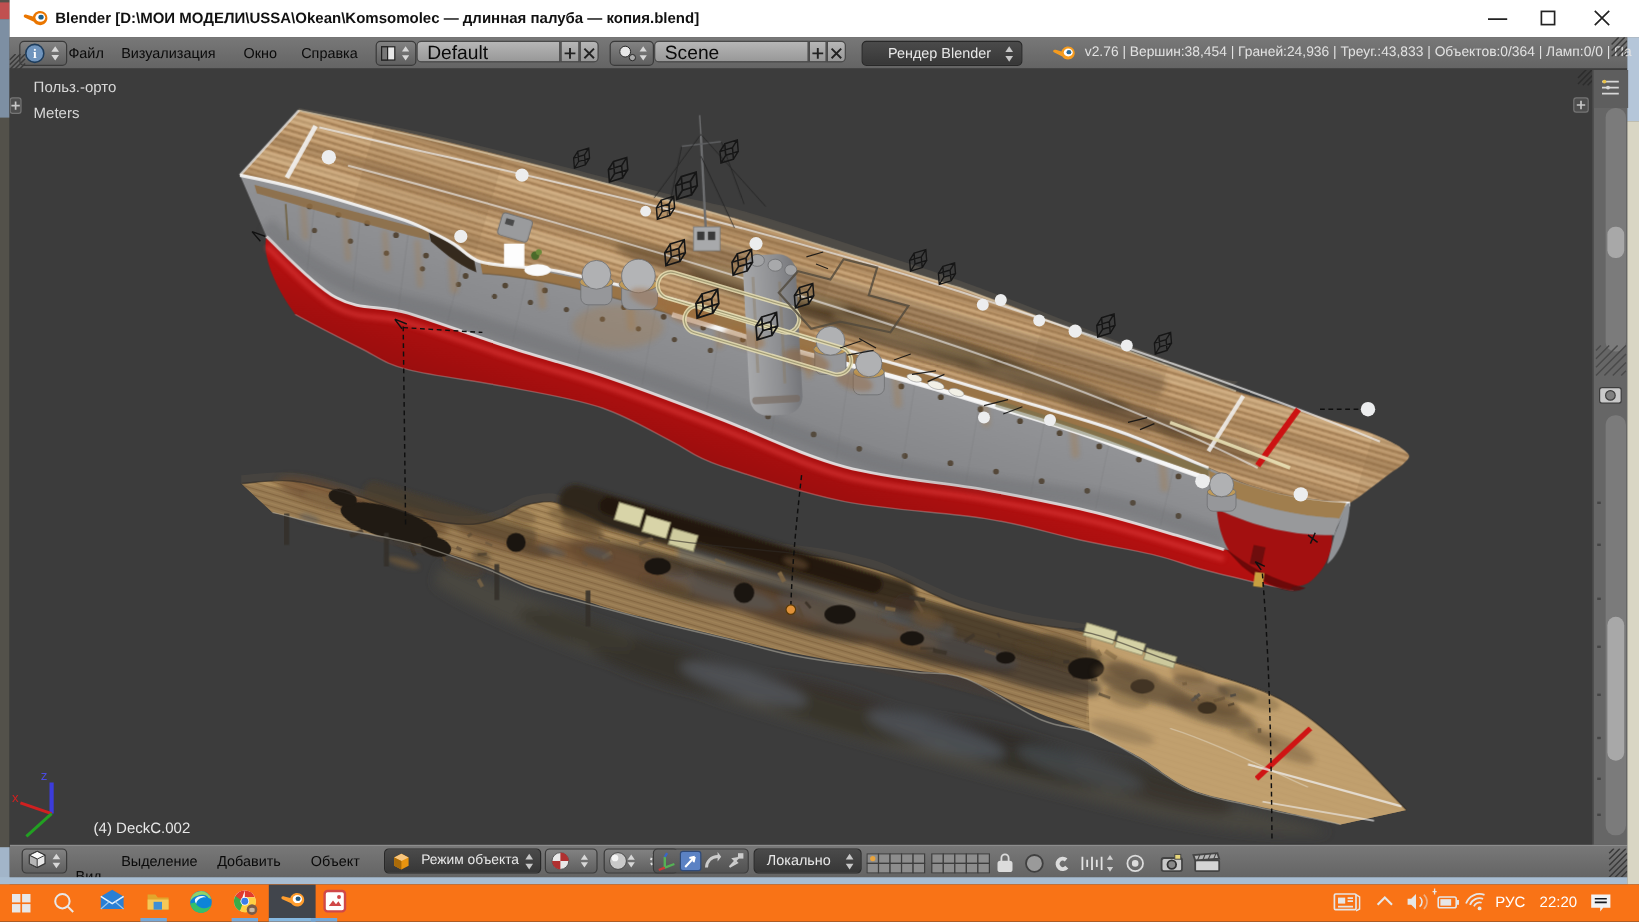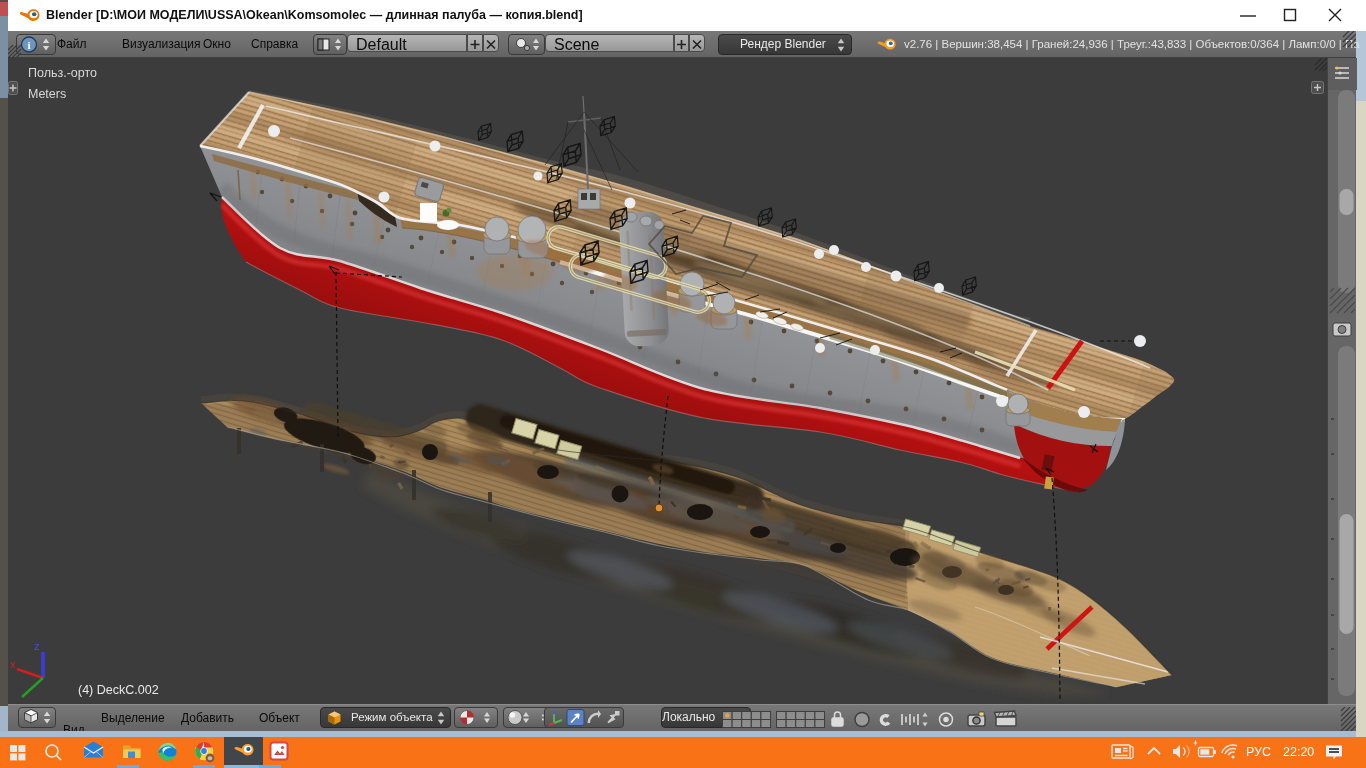--- a/index.html
+++ b/index.html
@@ -53,21 +53,21 @@
   <div class="abs" id="hdr">
     <div class="dbtn" style="left:8px;width:40px;">
       <svg width="38" height="19" viewBox="0 0 38 19">
         <circle cx="12" cy="9.5" r="7.5" fill="#6f94bd" stroke="#1d3c5c" stroke-width="1.3"></circle>
         <text x="12" y="13.5" font-size="11" font-weight="bold" font-family="Liberation Serif" fill="#fff" text-anchor="middle">i</text>
         <path d="M29,3.5 l3.2,4.6 h-6.4 Z" fill="#d8d8d8"></path>
           <path d="M29,15.5 l3.2,-4.6 h-6.4 Z" fill="#d8d8d8"></path>
       </svg>
     </div>
     <div class="mnu" style="left:49px;">Файл</div>
-    <div class="mnu" style="left:114px;">Визуализация</div>
+    <div class="mnu" style="left:93px;">Визуализация</div>
     <div class="mnu" style="left:195px;">Окно</div>
     <div class="mnu" style="left:243px;">Справка</div>
     <div class="dbtn" style="left:305px;width:34px;">
       <svg width="32" height="19" viewBox="0 0 32 19">
         <rect x="4" y="4" width="11" height="11" fill="#e8e8e8" stroke="#222" stroke-width="1"></rect>
         <rect x="4" y="4" width="5" height="11" fill="#777" stroke="#222" stroke-width="1"></rect>
         <path d="M24,3.5 l3,4.5 h-6 Z" fill="#d8d8d8"></path>
           <path d="M24,15.5 l3,-4.5 h-6 Z" fill="#d8d8d8"></path>
       </svg>
     </div>
@@ -727,21 +727,21 @@
         <path d="M9,6 l0,0" stroke="#3a66c8" stroke-width="2"></path>
         <path d="M9,15 l-5,2" stroke="#c83a3a" stroke-width="2"></path>
         <path d="M9,6 l2,-3" stroke="#3a66c8" stroke-width="2"></path>
         <rect x="22" y="1.5" width="17" height="16" rx="2" fill="#5b82c4" stroke="#2f4a78"></rect>
         <path d="M26,14.5 L34,6 M34,6 l-4.5,1 M34,6 l-1,4.5" stroke="#fff" stroke-width="1.7" fill="none"></path>
         <path d="M45,13 a8,8 0 0 1 8,-8 l0,3 l3,-4 l-3,-4 l0,2.5 a10.5,10.5 0 0 0 -10.5,10.5 Z" fill="#ccc" transform="translate(0,2)"></path>
         <path d="M63,14.5 L70,7 l-4,0.8 l3.2,3.2 Z M70,7 l2,-2" stroke="#ccc" stroke-width="1.6" fill="none"></path>
         <rect x="70" y="3" width="4.5" height="4.5" fill="#ccc"></rect>
       </svg>
     </div>
-    <div class="ddark" style="left:653px;width:90px;top:2px;">Локально
+    <div class="ddark" style="left:620px;width:90px;top:2px;padding-left:10px;">Локально
       <svg class="abs" style="right:3px;top:2px" width="12" height="16" viewBox="0 0 12 16">
           <path d="M6,1.5 l3.2,4.8 h-6.4 Z" fill="#c8c8c8"></path>
           <path d="M6,14.5 l3.2,-4.8 h-6.4 Z" fill="#c8c8c8"></path>
         </svg>
     </div>
     <svg class="abs" style="left:714px;top:6px" width="104" height="17" viewBox="0 0 104 17">
       <g fill="#8d8d8d" stroke="#3e3e3e" stroke-width="1">
         <rect x="0.5" y="0.5" width="9.6" height="8"></rect>
           <rect x="10.1" y="0.5" width="9.6" height="8"></rect>
           <rect x="19.7" y="0.5" width="9.6" height="8"></rect>

